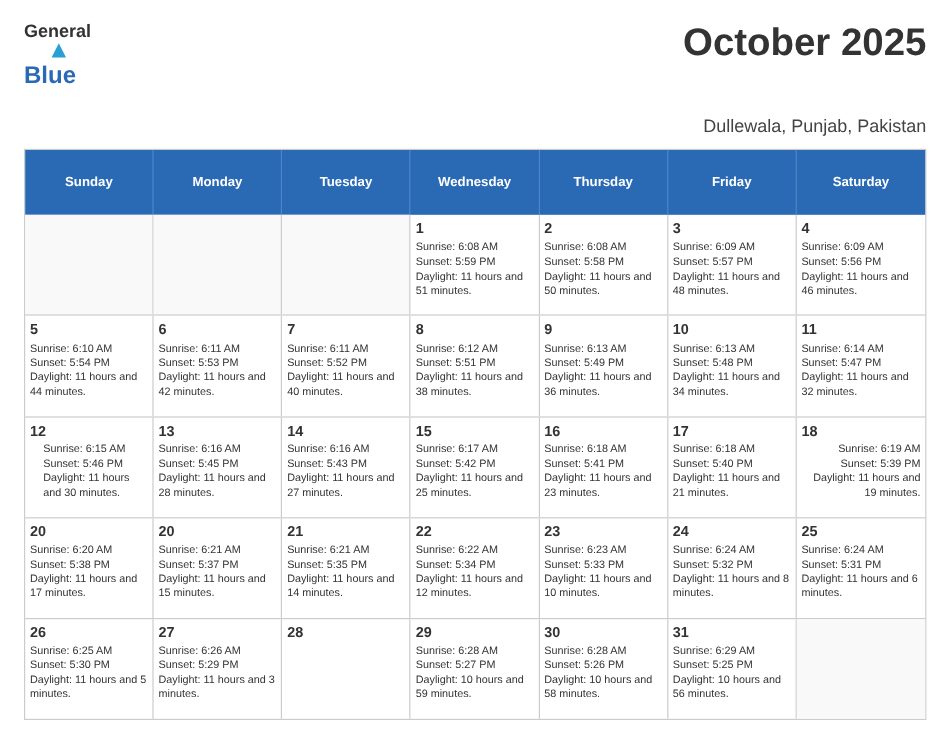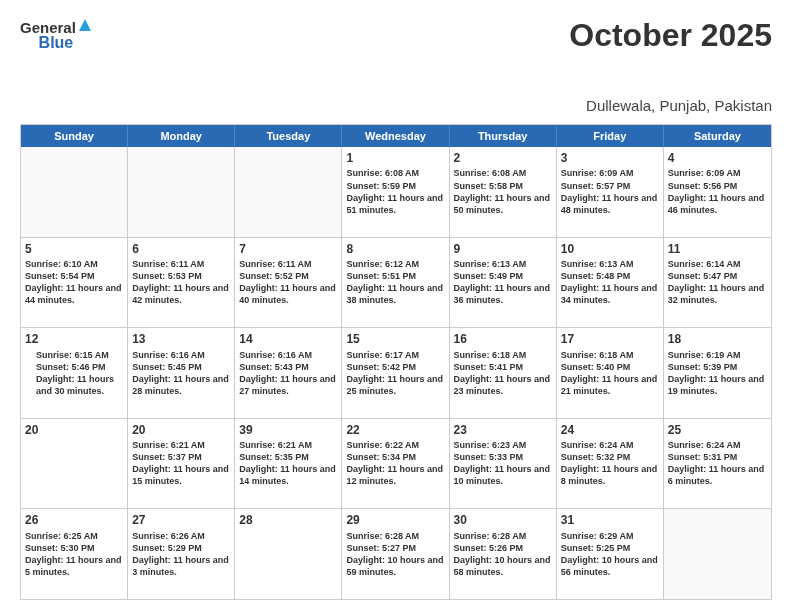--- a/index.html
+++ b/index.html
@@ -47,21 +47,21 @@
     .cal-header-row {
       display: grid;
       grid-template-columns: repeat(7, 1fr);
       background: #2a6ab5;
     }
     .cal-header-cell {
       color: #fff;
       font-size: 11px;
       font-weight: bold;
       text-align: center;
-      padding: 5px 2px;
+      padding: 21px 2px;
       border-right: 1px solid #4a85c8;
     }
     .cal-header-cell:last-child { border-right: none; }
     .cal-body {
       flex: 1;
       display: flex;
       flex-direction: column;
     }
     .cal-week {
       display: grid;
@@ -84,51 +84,51 @@
     .cal-day-num {
       font-size: 12px;
       font-weight: bold;
       color: #333;
       margin-bottom: 1px;
     }
     .cal-info {
       font-size: 9px;
       color: #333;
       line-height: 1.35;
-      font-weight: bold;
     }
     .logo-wrapper {
       display: flex;
       align-items: center;
     }
     .logo-text-wrapper {
       display: flex;
       flex-direction: column;
     }
     .logo-row {
       display: flex;
       align-items: center;
+      flex-direction: column;
     }
   </style>
 </head>
 <body>
 
 <div class="page">
   <div class="header">
     <div class="logo-wrapper">
       <div class="logo-text-wrapper">
         <div class="logo-row">
           <span style="font-size:15px;font-weight:bold;color:#333;">General</span>
           <span style="margin-left:2px;">
             <svg width="14" height="14" viewBox="0 0 14 14">
               <polygon points="7,1 13,13 1,13" fill="#2a9fd6"></polygon>
             </svg>
           </span>
         </div>
-        <span style="font-size:16px;font-weight:bold;color:#2a6ab5;margin-top:-2px;text-align:center;">Blue</span>
+        <span style="font-size:20px;font-weight:bold;color:#2a6ab5;margin-top:-2px;">Blue</span>
       </div>
     </div>
     <div class="title-block">
       <h1>October 2025</h1>
       <h2>Dullewala, Punjab, Pakistan</h2>
     </div>
   </div>
 
   <div class="calendar">
     <div class="cal-header-row">
@@ -246,37 +246,40 @@
 Daylight: 11 hours and 23 minutes.</div>
           </div>
           <div class="cal-cell">
             <div class="cal-day-num">17</div>
             <div class="cal-info" style="white-space: pre-line;">Sunrise: 6:18 AM
 Sunset: 5:40 PM
 Daylight: 11 hours and 21 minutes.</div>
           </div>
           <div class="cal-cell">
             <div class="cal-day-num">18</div>
-            <div class="cal-info" style="white-space: pre-line;">Sunrise: 6:19 AM
+            <div class="cal-info" style="white-space: pre-line; text-align: right;">Sunrise: 6:19 AM
 Sunset: 5:39 PM
 Daylight: 11 hours and 19 minutes.</div>
           </div>
         </div>
         <div class="cal-week">
           <div class="cal-cell">
             <div class="cal-day-num">20</div>
+            <div class="cal-info" style="white-space: pre-line;">Sunrise: 6:20 AM
+Sunset: 5:38 PM
+Daylight: 11 hours and 17 minutes.</div>
           </div>
           <div class="cal-cell">
             <div class="cal-day-num">20</div>
             <div class="cal-info" style="white-space: pre-line;">Sunrise: 6:21 AM
 Sunset: 5:37 PM
 Daylight: 11 hours and 15 minutes.</div>
           </div>
           <div class="cal-cell">
-            <div class="cal-day-num">39</div>
+            <div class="cal-day-num">21</div>
             <div class="cal-info" style="white-space: pre-line;">Sunrise: 6:21 AM
 Sunset: 5:35 PM
 Daylight: 11 hours and 14 minutes.</div>
           </div>
           <div class="cal-cell">
             <div class="cal-day-num">22</div>
             <div class="cal-info" style="white-space: pre-line;">Sunrise: 6:22 AM
 Sunset: 5:34 PM
 Daylight: 11 hours and 12 minutes.</div>
           </div>

